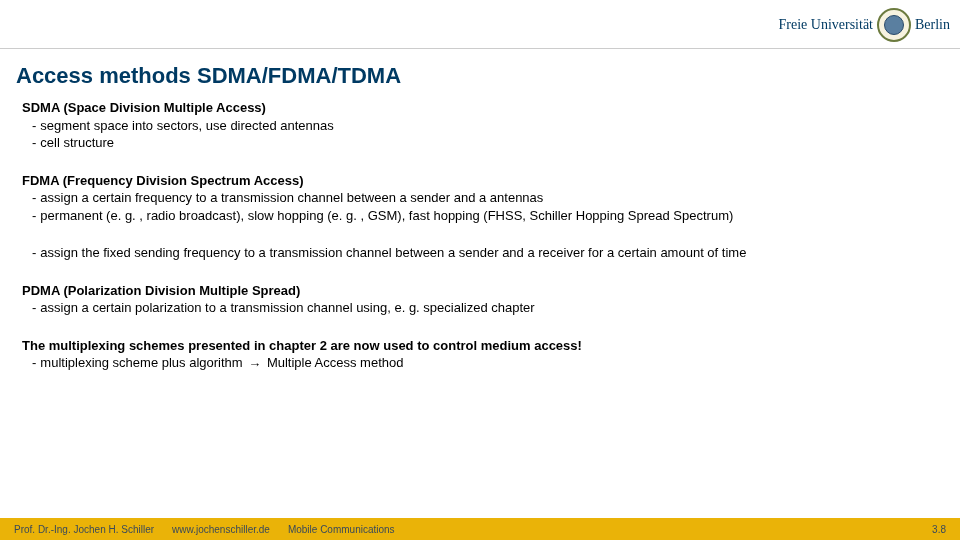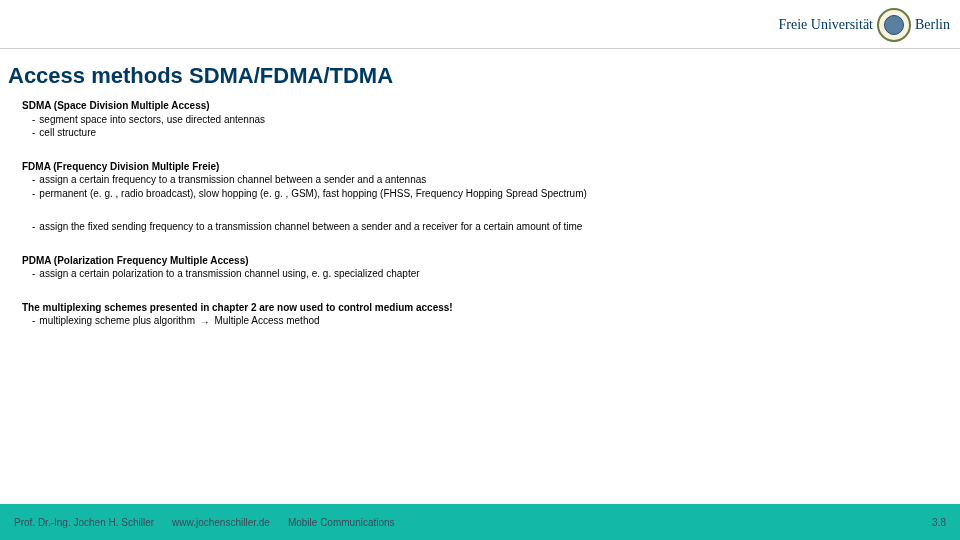--- a/index.html
+++ b/index.html
@@ -50,26 +50,26 @@
     width: 18px;
     height: 18px;
     border-radius: 50%;
     background: #5a7fa0;
     border: 1px solid #2a4a6a;
   }
   .slide-title {
     font-size: 22px;
     font-weight: bold;
     color: #003a63;
-    margin: 14px 0 10px 8px;
+    margin: 14px 0 10px 16px;
   }
   .body {
     margin-left: 22px;
     margin-right: 20px;
-    font-size: 10px;
+    font-size: 13px;
     line-height: 1.35;
   }
   .section {
     margin-bottom: 20px;
   }
   .sec-head {
     font-weight: bold;
   }
   .bullet {
     display: flex;
@@ -85,22 +85,22 @@
   }
   .arrow {
     font-weight: bold;
     padding: 0 2px;
   }
   .footer {
     position: absolute;
     left: 0;
     right: 0;
     bottom: 0;
-    height: 36px;
-    background: #14b8a6;
+    height: 22px;
+    background: #eab308;
     display: flex;
     align-items: center;
     font-size: 10px;
     color: #3a4a5a;
     padding: 0 14px;
     box-sizing: border-box;
   }
   .footer .left {
     display: flex;
     gap: 18px;
@@ -134,40 +134,40 @@
       <span class="dash">-</span>
       <span class="txt">segment space into sectors, use directed antennas</span>
     </div>
     <div class="bullet">
       <span class="dash">-</span>
       <span class="txt">cell structure</span>
     </div>
   </div>
 
   <div class="section">
-    <div class="sec-head">FDMA (Frequency Division Multiple Freie)</div>
+    <div class="sec-head">FDMA (Frequency Division Spectrum Access)</div>
     <div class="bullet">
       <span class="dash">-</span>
       <span class="txt">assign a certain frequency to a transmission channel between a sender and a antennas</span>
     </div>
     <div class="bullet">
       <span class="dash">-</span>
-      <span class="txt">permanent (e. g. , radio broadcast), slow hopping (e. g. , GSM), fast hopping (FHSS, Frequency Hopping Spread Spectrum)</span>
+      <span class="txt">permanent (e. g. , radio broadcast), slow hopping (e. g. , GSM), fast hopping (FHSS, Schiller Hopping Spread Spectrum)</span>
     </div>
   </div>
 
   <div class="section">
     <div class="bullet">
       <span class="dash">-</span>
       <span class="txt">assign the fixed sending frequency to a transmission channel between a sender and a receiver for a certain amount of time</span>
     </div>
   </div>
 
   <div class="section">
-    <div class="sec-head">PDMA (Polarization Frequency Multiple Access)</div>
+    <div class="sec-head">PDMA (Polarization Division Multiple Spread)</div>
     <div class="bullet">
       <span class="dash">-</span>
       <span class="txt">assign a certain polarization to a transmission channel using, e. g. specialized chapter</span>
     </div>
   </div>
 
   <div class="section">
     <div class="sec-head">The multiplexing schemes presented in chapter 2 are now used to control medium access!</div>
     <div class="bullet">
       <span class="dash">-</span>

